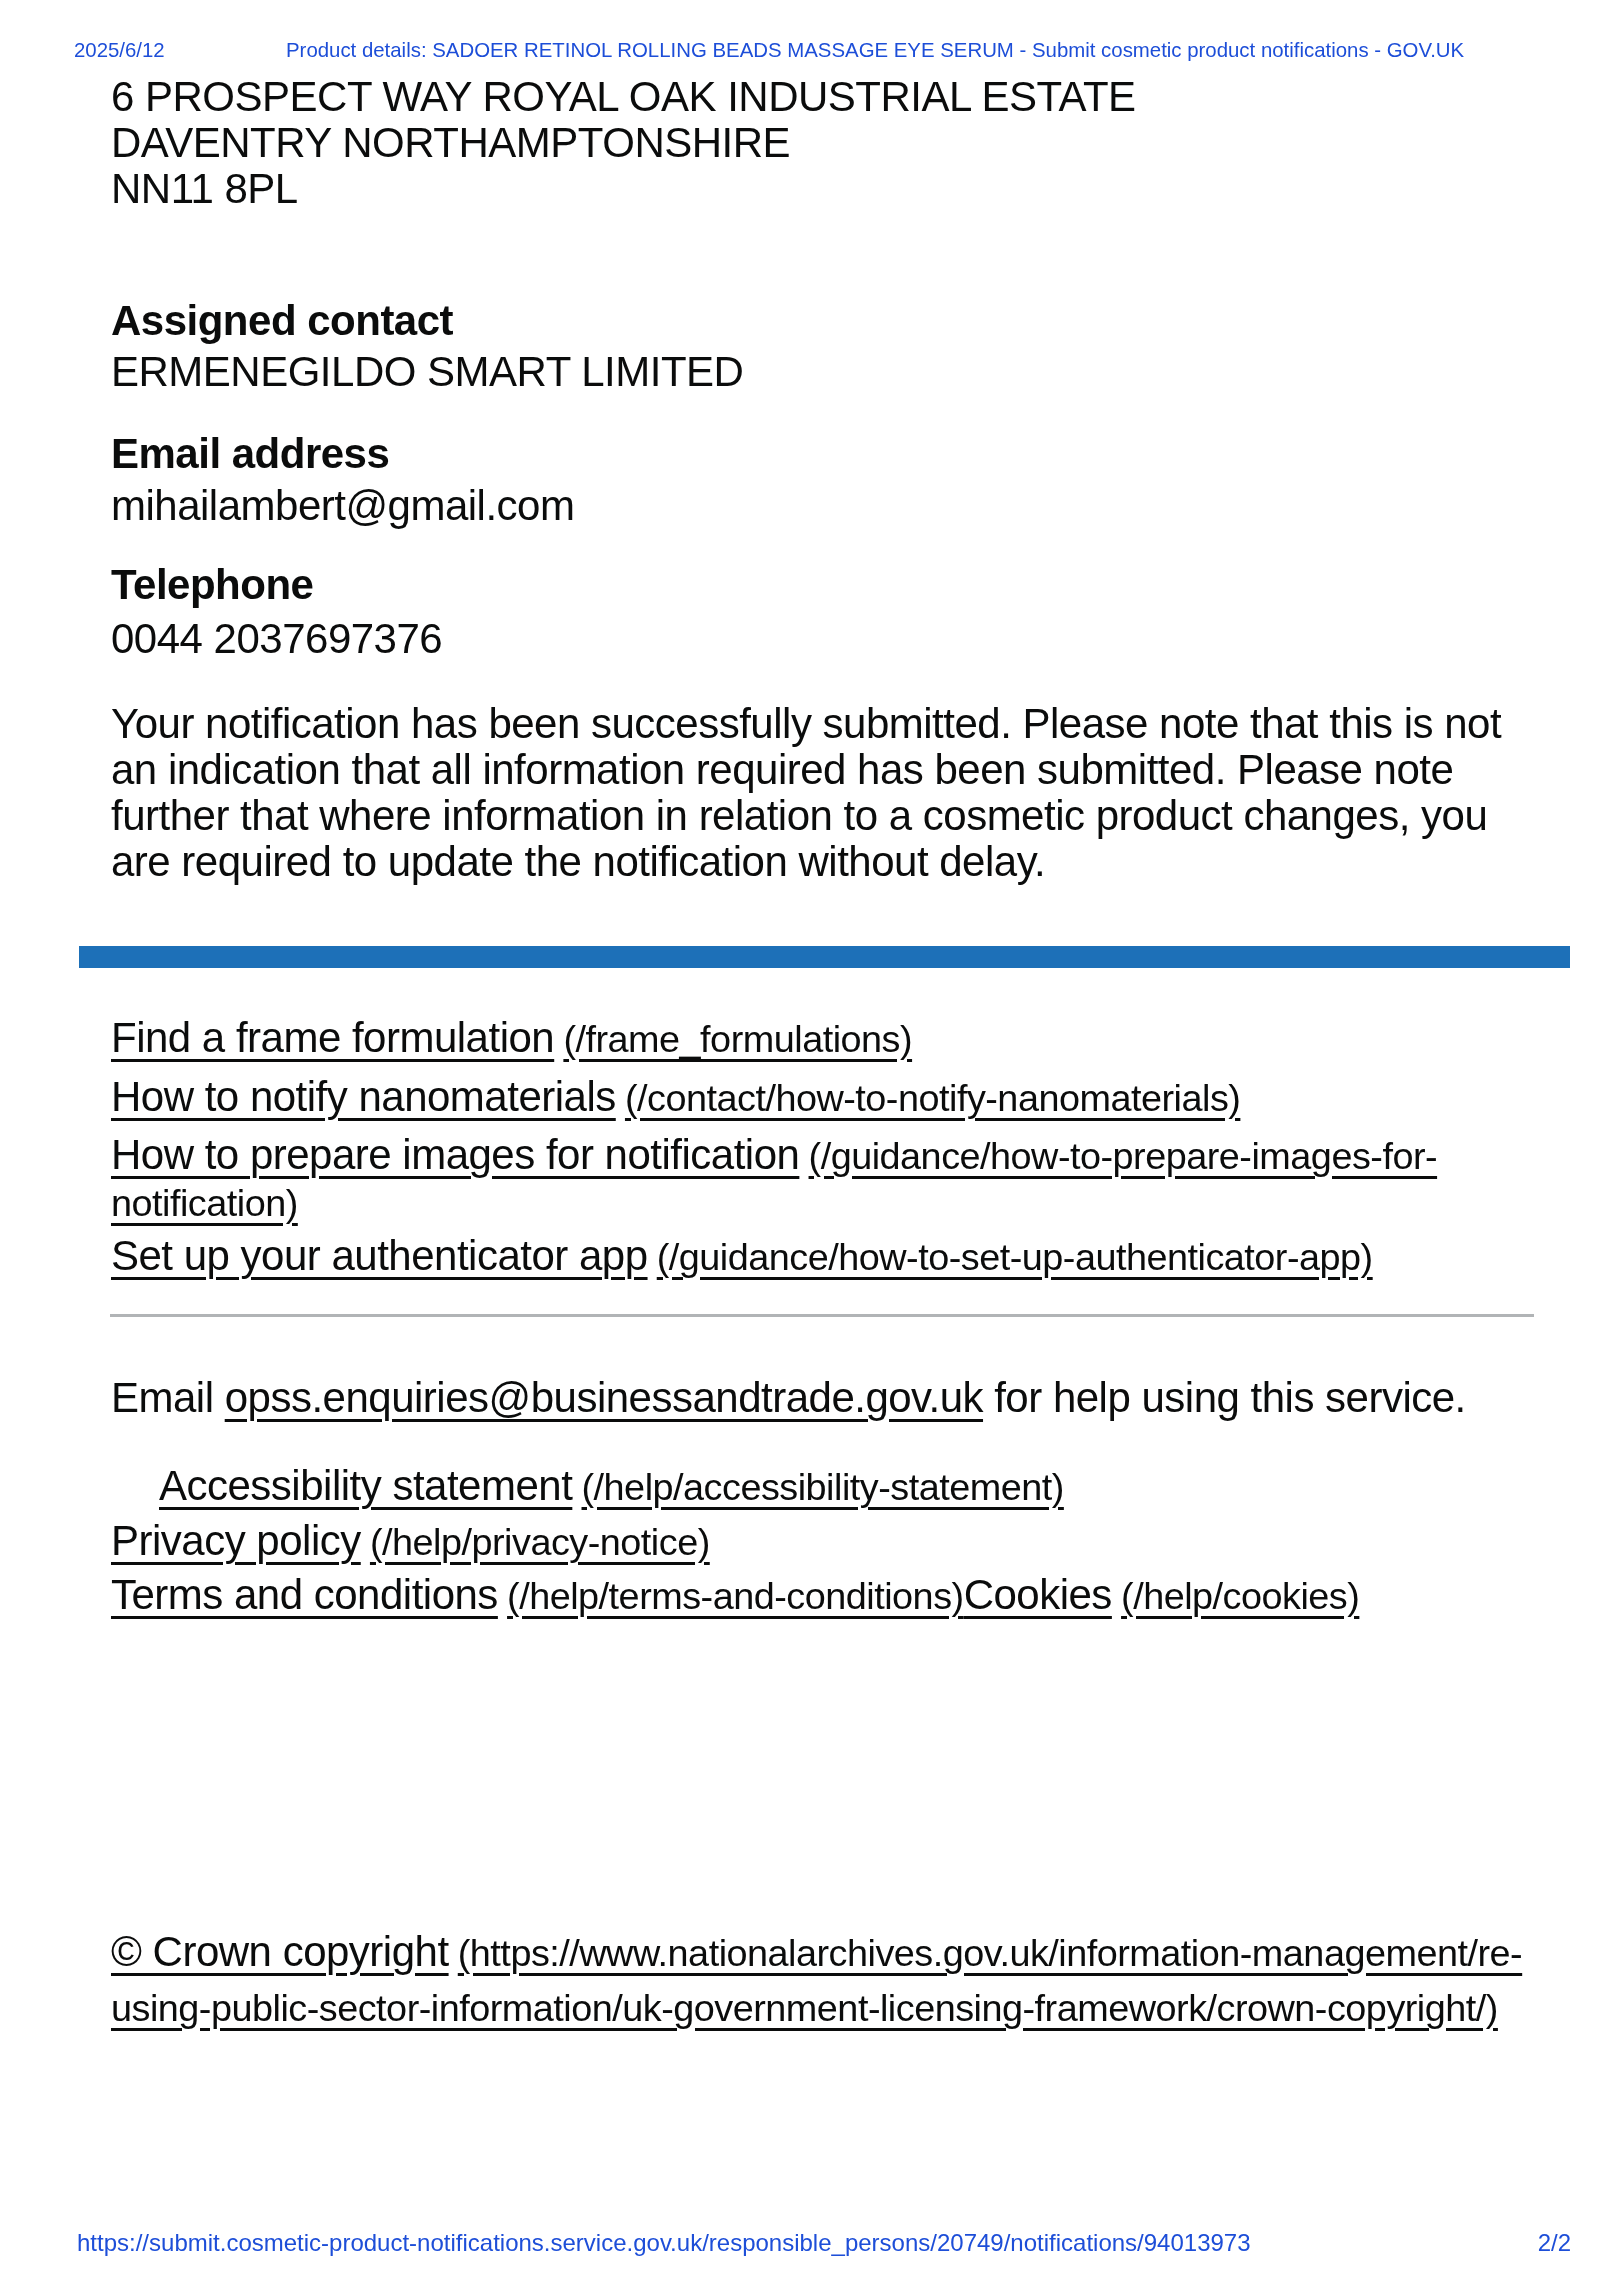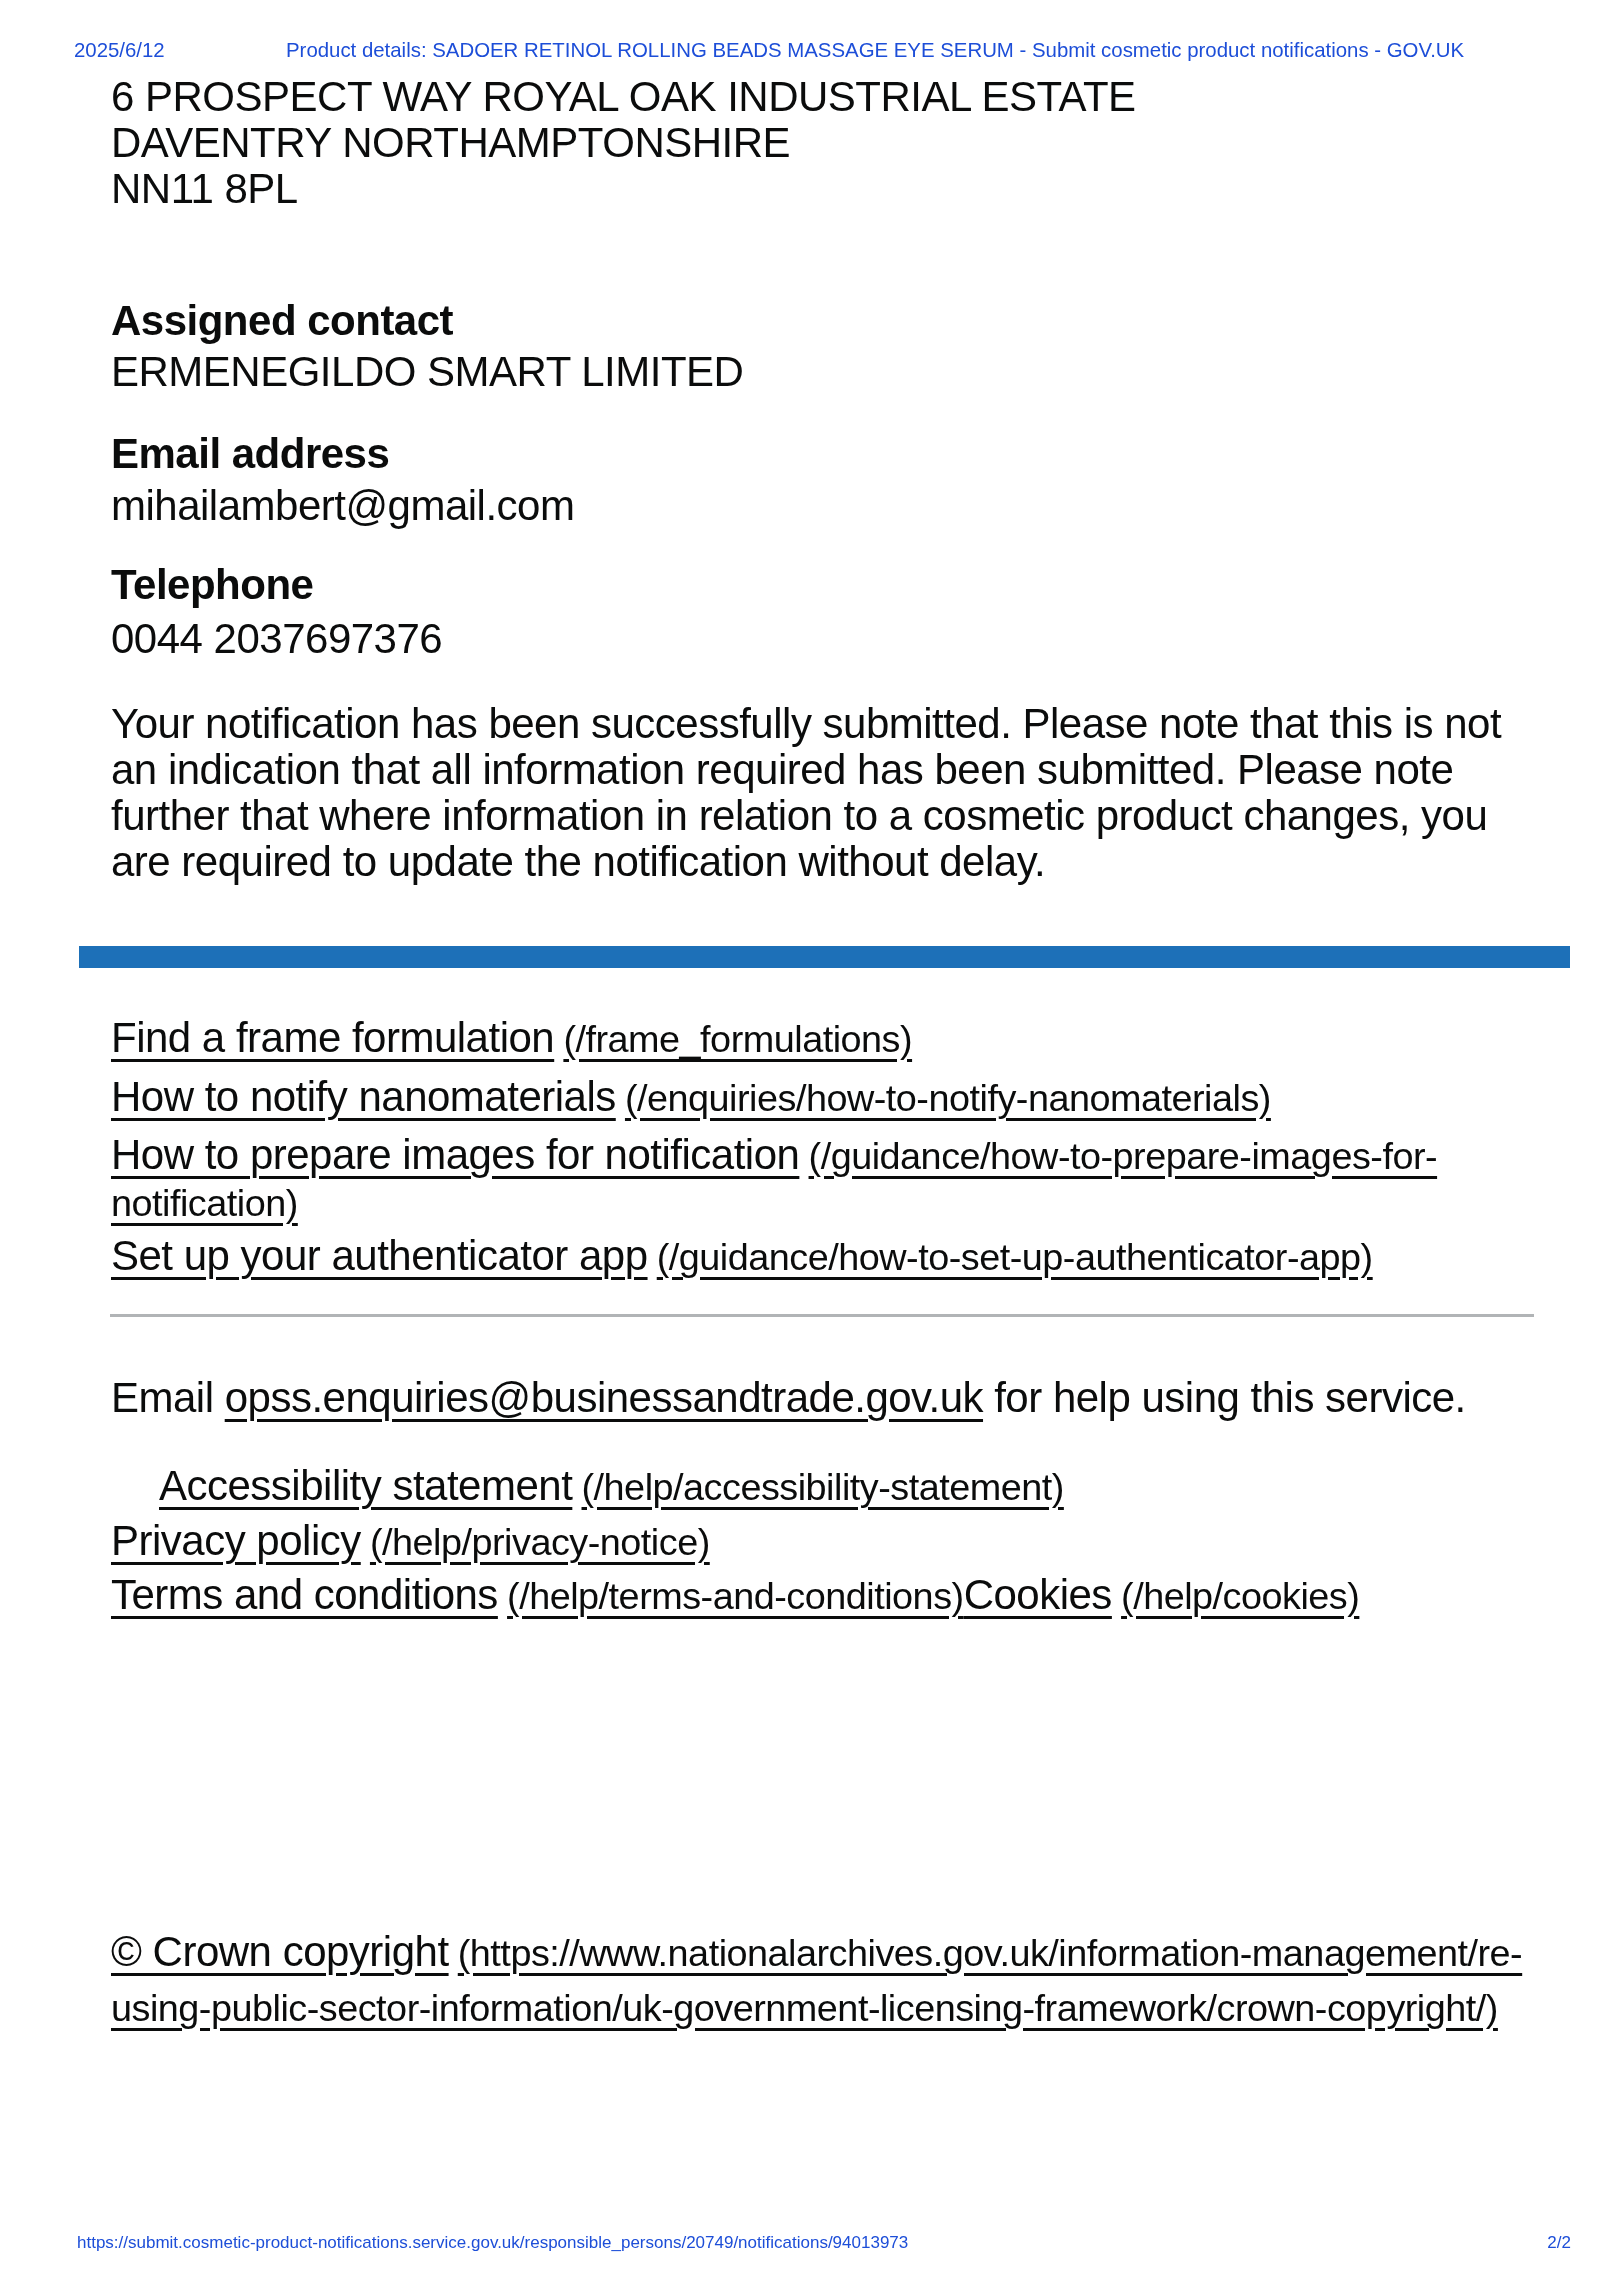--- a/index.html
+++ b/index.html
@@ -14,21 +14,21 @@
   }
   .abs { position: absolute; }
 
   
   .print-meta {
     font-size: 20.4px;
     line-height: 23.5px;
     color: #1d4ed8;
     white-space: nowrap;
   }
-  .print-meta.small { font-size: 17px; }
+  .print-meta.small { font-size: 24px; }
 
   
   .body-text {
     font-size: 42px;
     line-height: 46px;
     letter-spacing: -0.5px;
   }
   .heading { font-weight: 700; }
   .content-col { left: 111px; width: 1427px; }
 
@@ -95,21 +95,21 @@
 <div class="abs body-text content-col" style="top:616px;">0044 2037697376</div>
 
 <p class="abs body-text content-col" style="top:701px;">Your notification has been successfully submitted. Please note that this is not an indication that all information required has been submitted. Please note further that where information in relation to a cosmetic product changes, you are required to update the notification without delay.</p>
 
 <div class="abs blue-bar"></div>
 
 <p class="abs body-text content-col link-row" style="top:1015px;">
   <a class="gov-link"><span>Find a frame formulation</span><span class="href-part">(/frame_formulations)</span></a>
 </p>
 <p class="abs body-text content-col link-row" style="top:1074px;">
-  <a class="gov-link"><span>How to notify nanomaterials</span><span class="href-part">(/enquiries/how-to-notify-nanomaterials)</span></a>
+  <a class="gov-link"><span>How to notify nanomaterials</span><span class="href-part">(/contact/how-to-notify-nanomaterials)</span></a>
 </p>
 <p class="abs body-text content-col link-row" style="top:1132px;">
   <a class="gov-link"><span>How to prepare images for notification</span><span class="href-part">(/guidance/how-to-prepare-images-for-notification)</span></a>
 </p>
 <p class="abs body-text content-col link-row" style="top:1233px;">
   <a class="gov-link"><span>Set up your authenticator app</span><span class="href-part">(/guidance/how-to-set-up-authenticator-app)</span></a>
 </p>
 
 <div class="abs gray-divider"></div>
 

